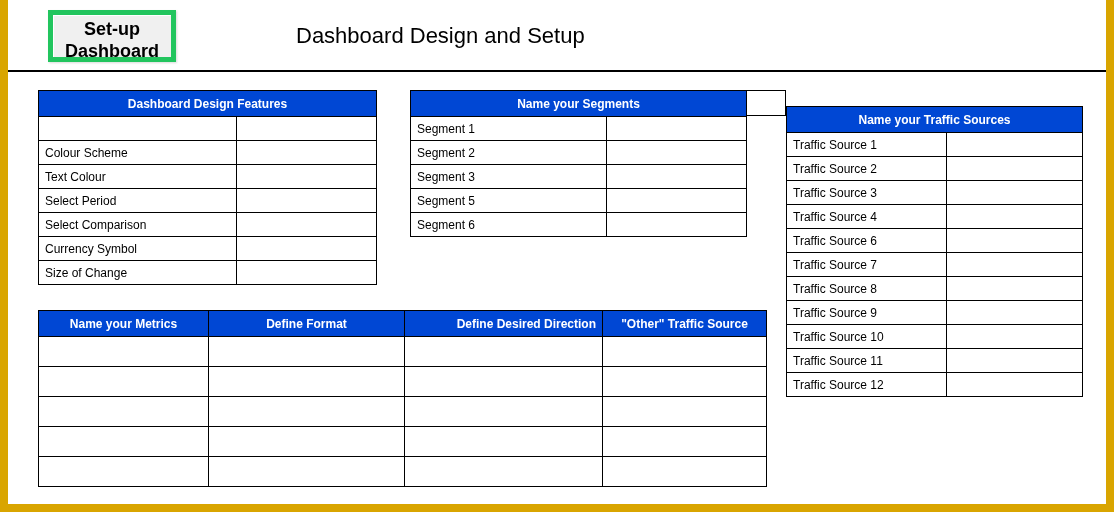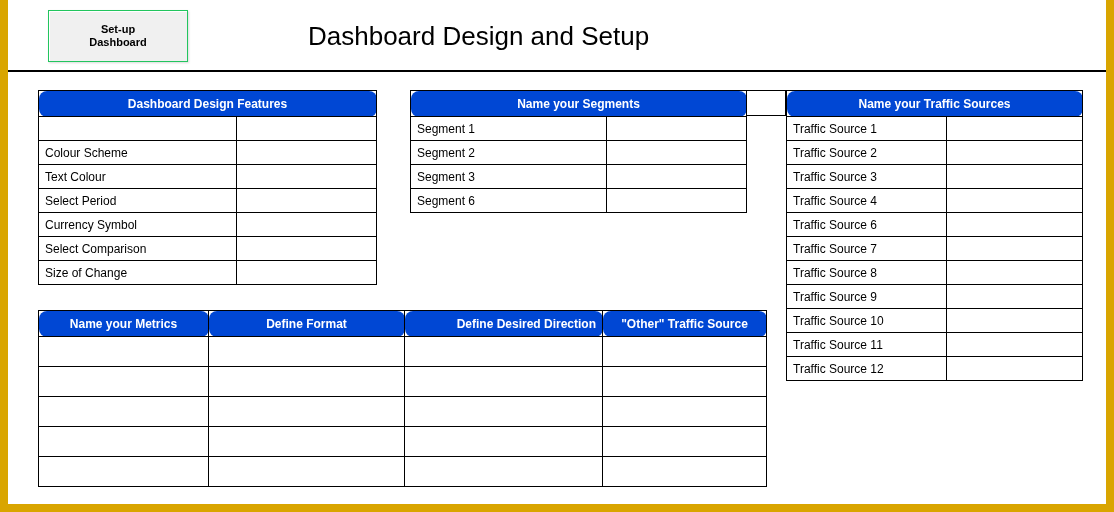--- a/index.html
+++ b/index.html
@@ -15,38 +15,38 @@
     position: relative;
   }
 
   .header {
     display: flex;
     align-items: center;
     padding: 10px 0 8px 40px;
     border-bottom: 2px solid #000;
   }
   .setup-btn {
-    width: 140px;
+    width: 128px;
     height: 52px;
     background: #f0f0f0;
-    border: 1px solid #22c55e;
+    border: 5px solid #22c55e;
     font-family: "Trebuchet MS", sans-serif;
     font-weight: bold;
-    font-size: 11px;
+    font-size: 18px;
     line-height: 1.2;
     text-align: center;
     cursor: pointer;
     padding: 4px 8px;
     box-shadow: 1px 1px 0 #fff inset, 1px 1px 2px rgba(0,0,0,0.15);
   }
   .page-title {
     flex: 1;
     text-align: left;
     padding-left: 120px;
-    font-size: 26px;
+    font-size: 22px;
     font-weight: normal;
     font-family: "Trebuchet MS", sans-serif;
   }
 
   .content {
     position: relative;
     padding: 18px 10px 0 30px;
   }
 
   .tbl {
@@ -61,21 +61,20 @@
     padding: 4px 6px;
     height: 24px;
     vertical-align: middle;
   }
   .tbl th {
     background: #0047d4;
     color: #fff;
     font-weight: bold;
     text-align: center;
     height: 26px;
-    border-radius: 8px;
   }
 
   
   #table-features { top: 0; left: 0; }
   #table-features th { width: 338px; }
   #table-features td.label { width: 198px; }
   #table-features td.value { width: 140px; }
 
   
   #table-segments { top: 0; left: 372px; }
@@ -88,21 +87,21 @@
     position: absolute;
     top: 0;
     left: 708px;
     width: 40px;
     height: 26px;
     border: 1px solid #000;
     background: #fff;
   }
 
   
-  #table-traffic { top: 0; left: 748px; }
+  #table-traffic { top: 16px; left: 748px; }
   #table-traffic th { width: 296px; }
   #table-traffic td.label { width: 160px; }
   #table-traffic td.value { width: 136px; }
 
   
   #table-metrics { top: 220px; left: 0; }
   #table-metrics th.c1 { width: 170px; }
   #table-metrics th.c2 { width: 196px; }
   #table-metrics th.c3 { width: 198px; text-align: right; }
   #table-metrics th.c4 { width: 164px; }
@@ -139,28 +138,28 @@
           </tr>
       <tr>
             <td class="label">Text Colour</td>
             <td class="value"></td>
           </tr>
       <tr>
             <td class="label">Select Period</td>
             <td class="value"></td>
           </tr>
       <tr>
+            <td class="label">Select Comparison</td>
+            <td class="value"></td>
+          </tr>
+      <tr>
             <td class="label">Currency Symbol</td>
             <td class="value"></td>
           </tr>
       <tr>
-            <td class="label">Select Comparison</td>
-            <td class="value"></td>
-          </tr>
-      <tr>
             <td class="label">Size of Change</td>
             <td class="value"></td>
           </tr>
     </tbody>
       </table>
 
     <table id="table-segments" class="tbl">
       <tbody>
           <tr>
             <th colspan="2">Name your Segments</th>
@@ -168,20 +167,24 @@
       <tr>
             <td class="label">Segment 1</td>
             <td class="value"></td>
           </tr>
       <tr>
             <td class="label">Segment 2</td>
             <td class="value"></td>
           </tr>
       <tr>
             <td class="label">Segment 3</td>
+            <td class="value"></td>
+          </tr>
+      <tr>
+            <td class="label">Segment 5</td>
             <td class="value"></td>
           </tr>
       <tr>
             <td class="label">Segment 6</td>
             <td class="value"></td>
           </tr>
     </tbody>
       </table>
 
     <div class="float-cell"></div>

